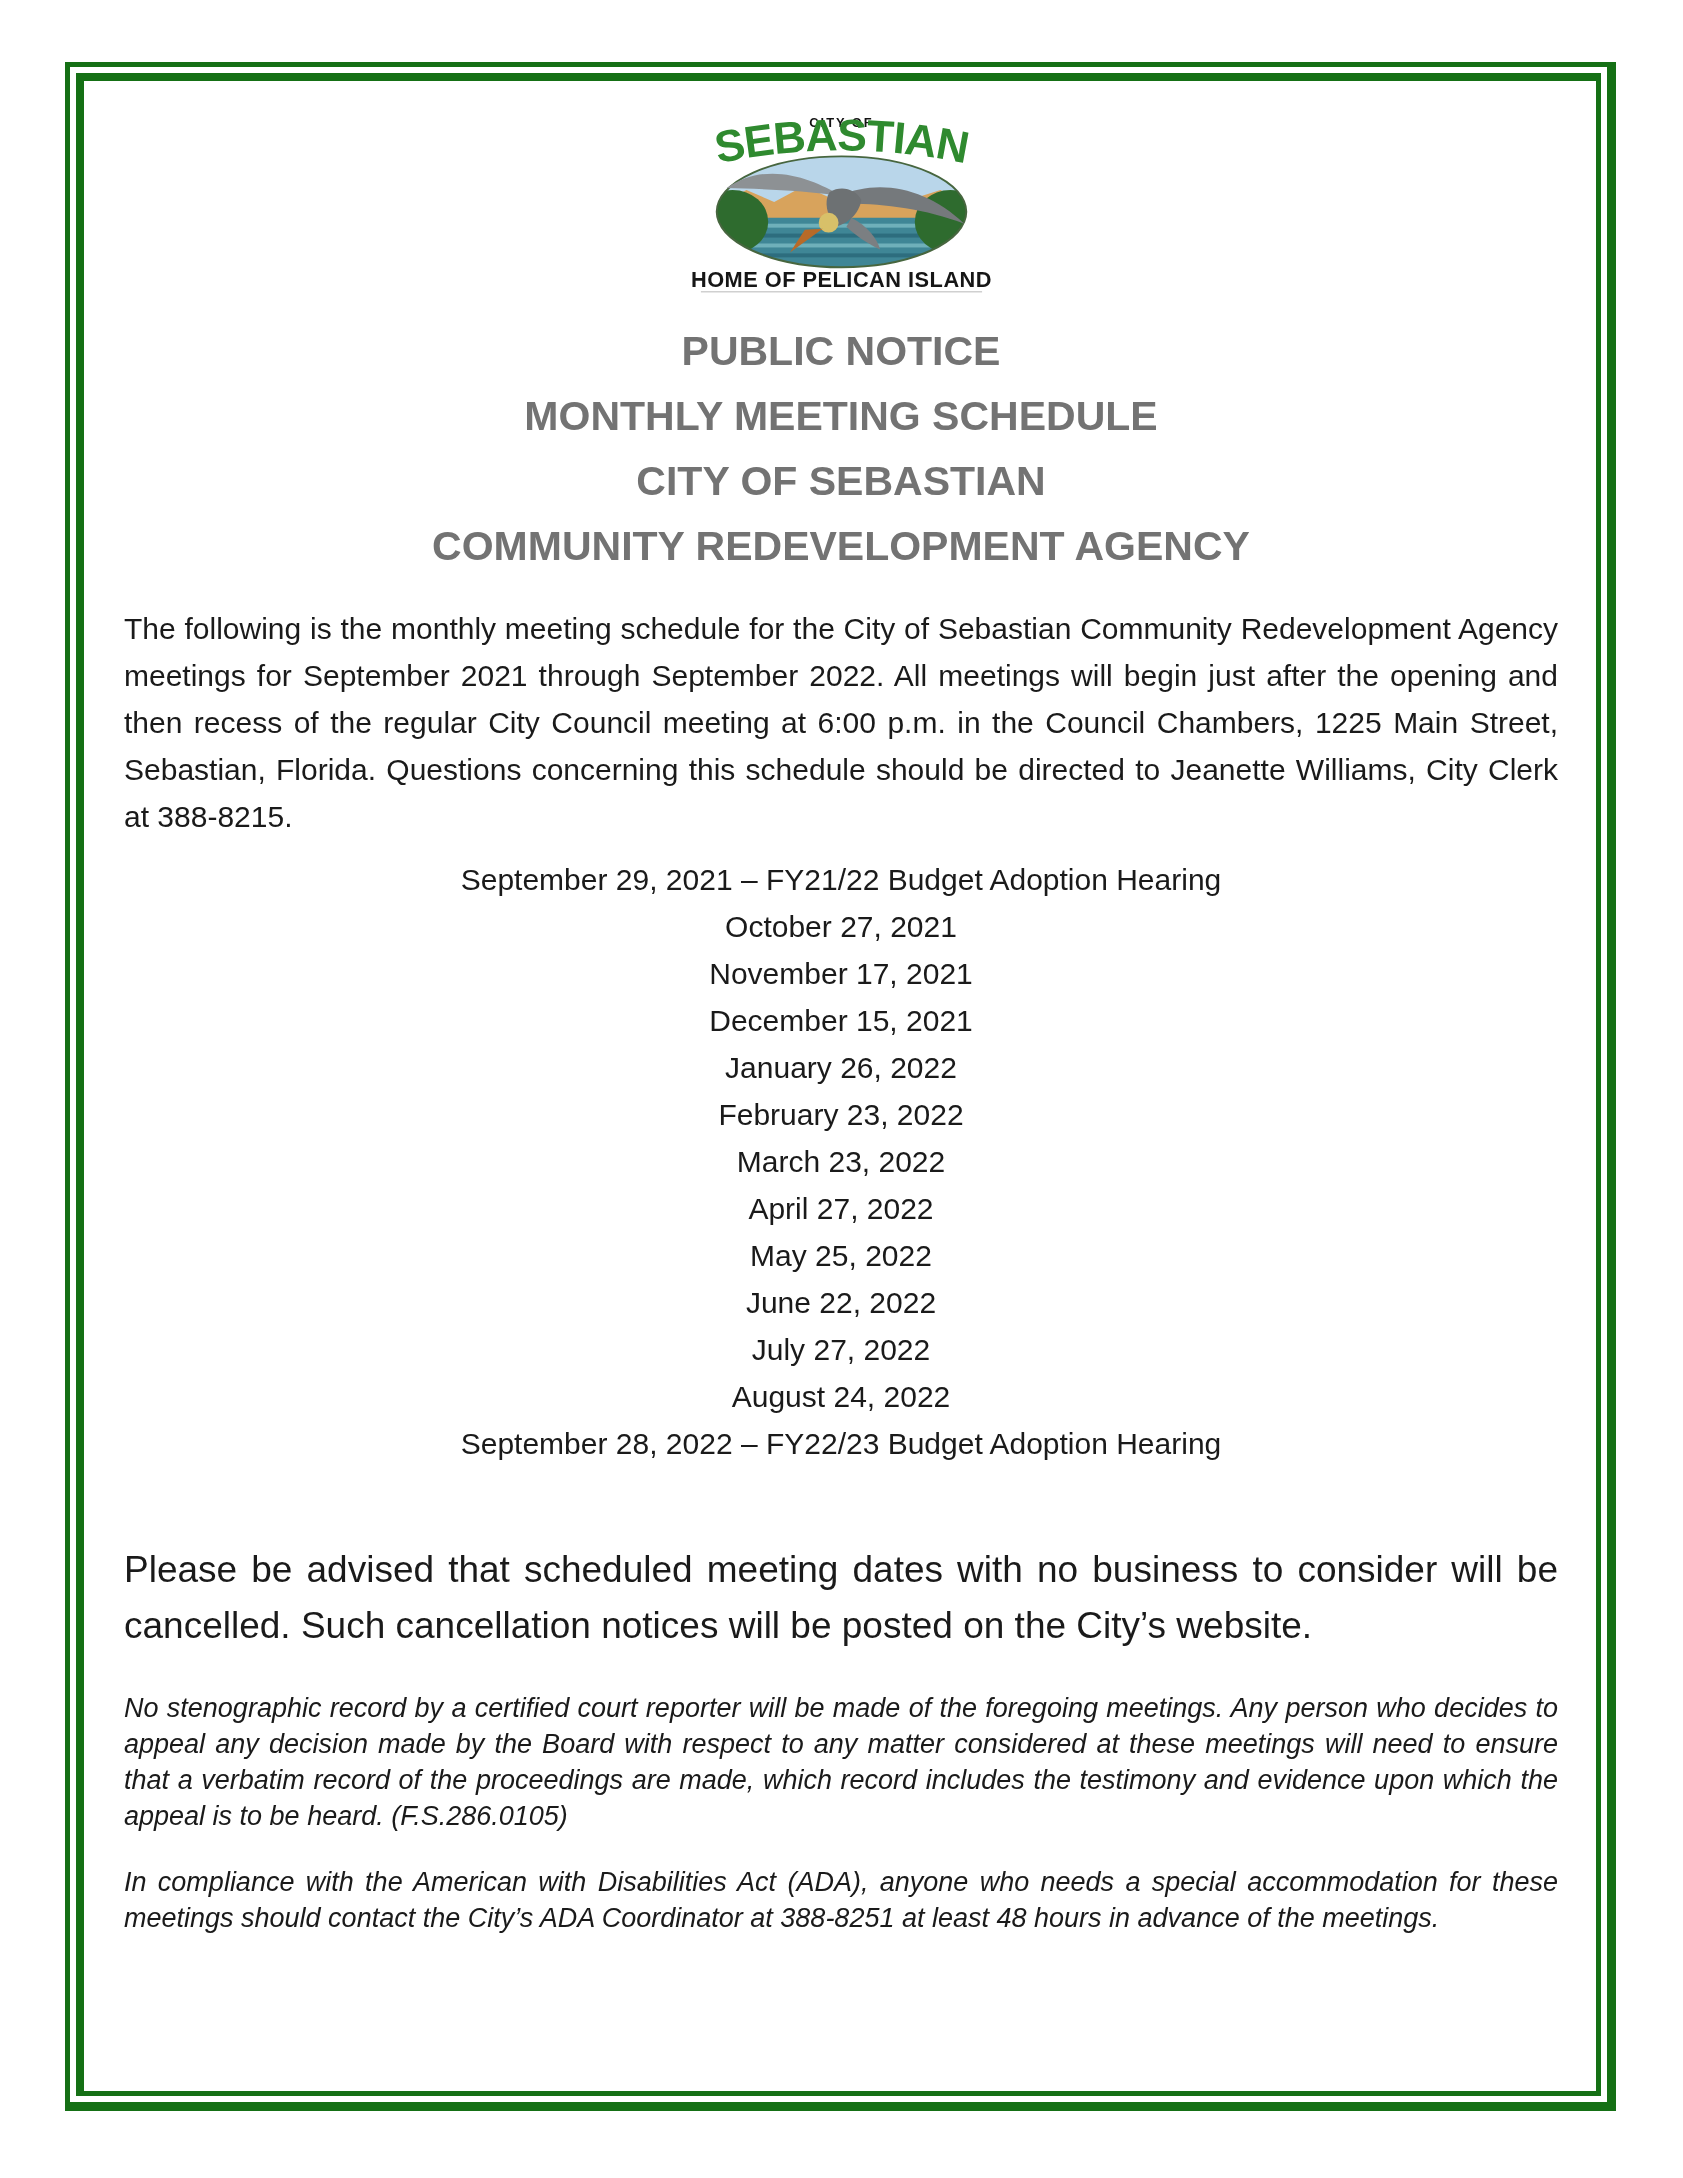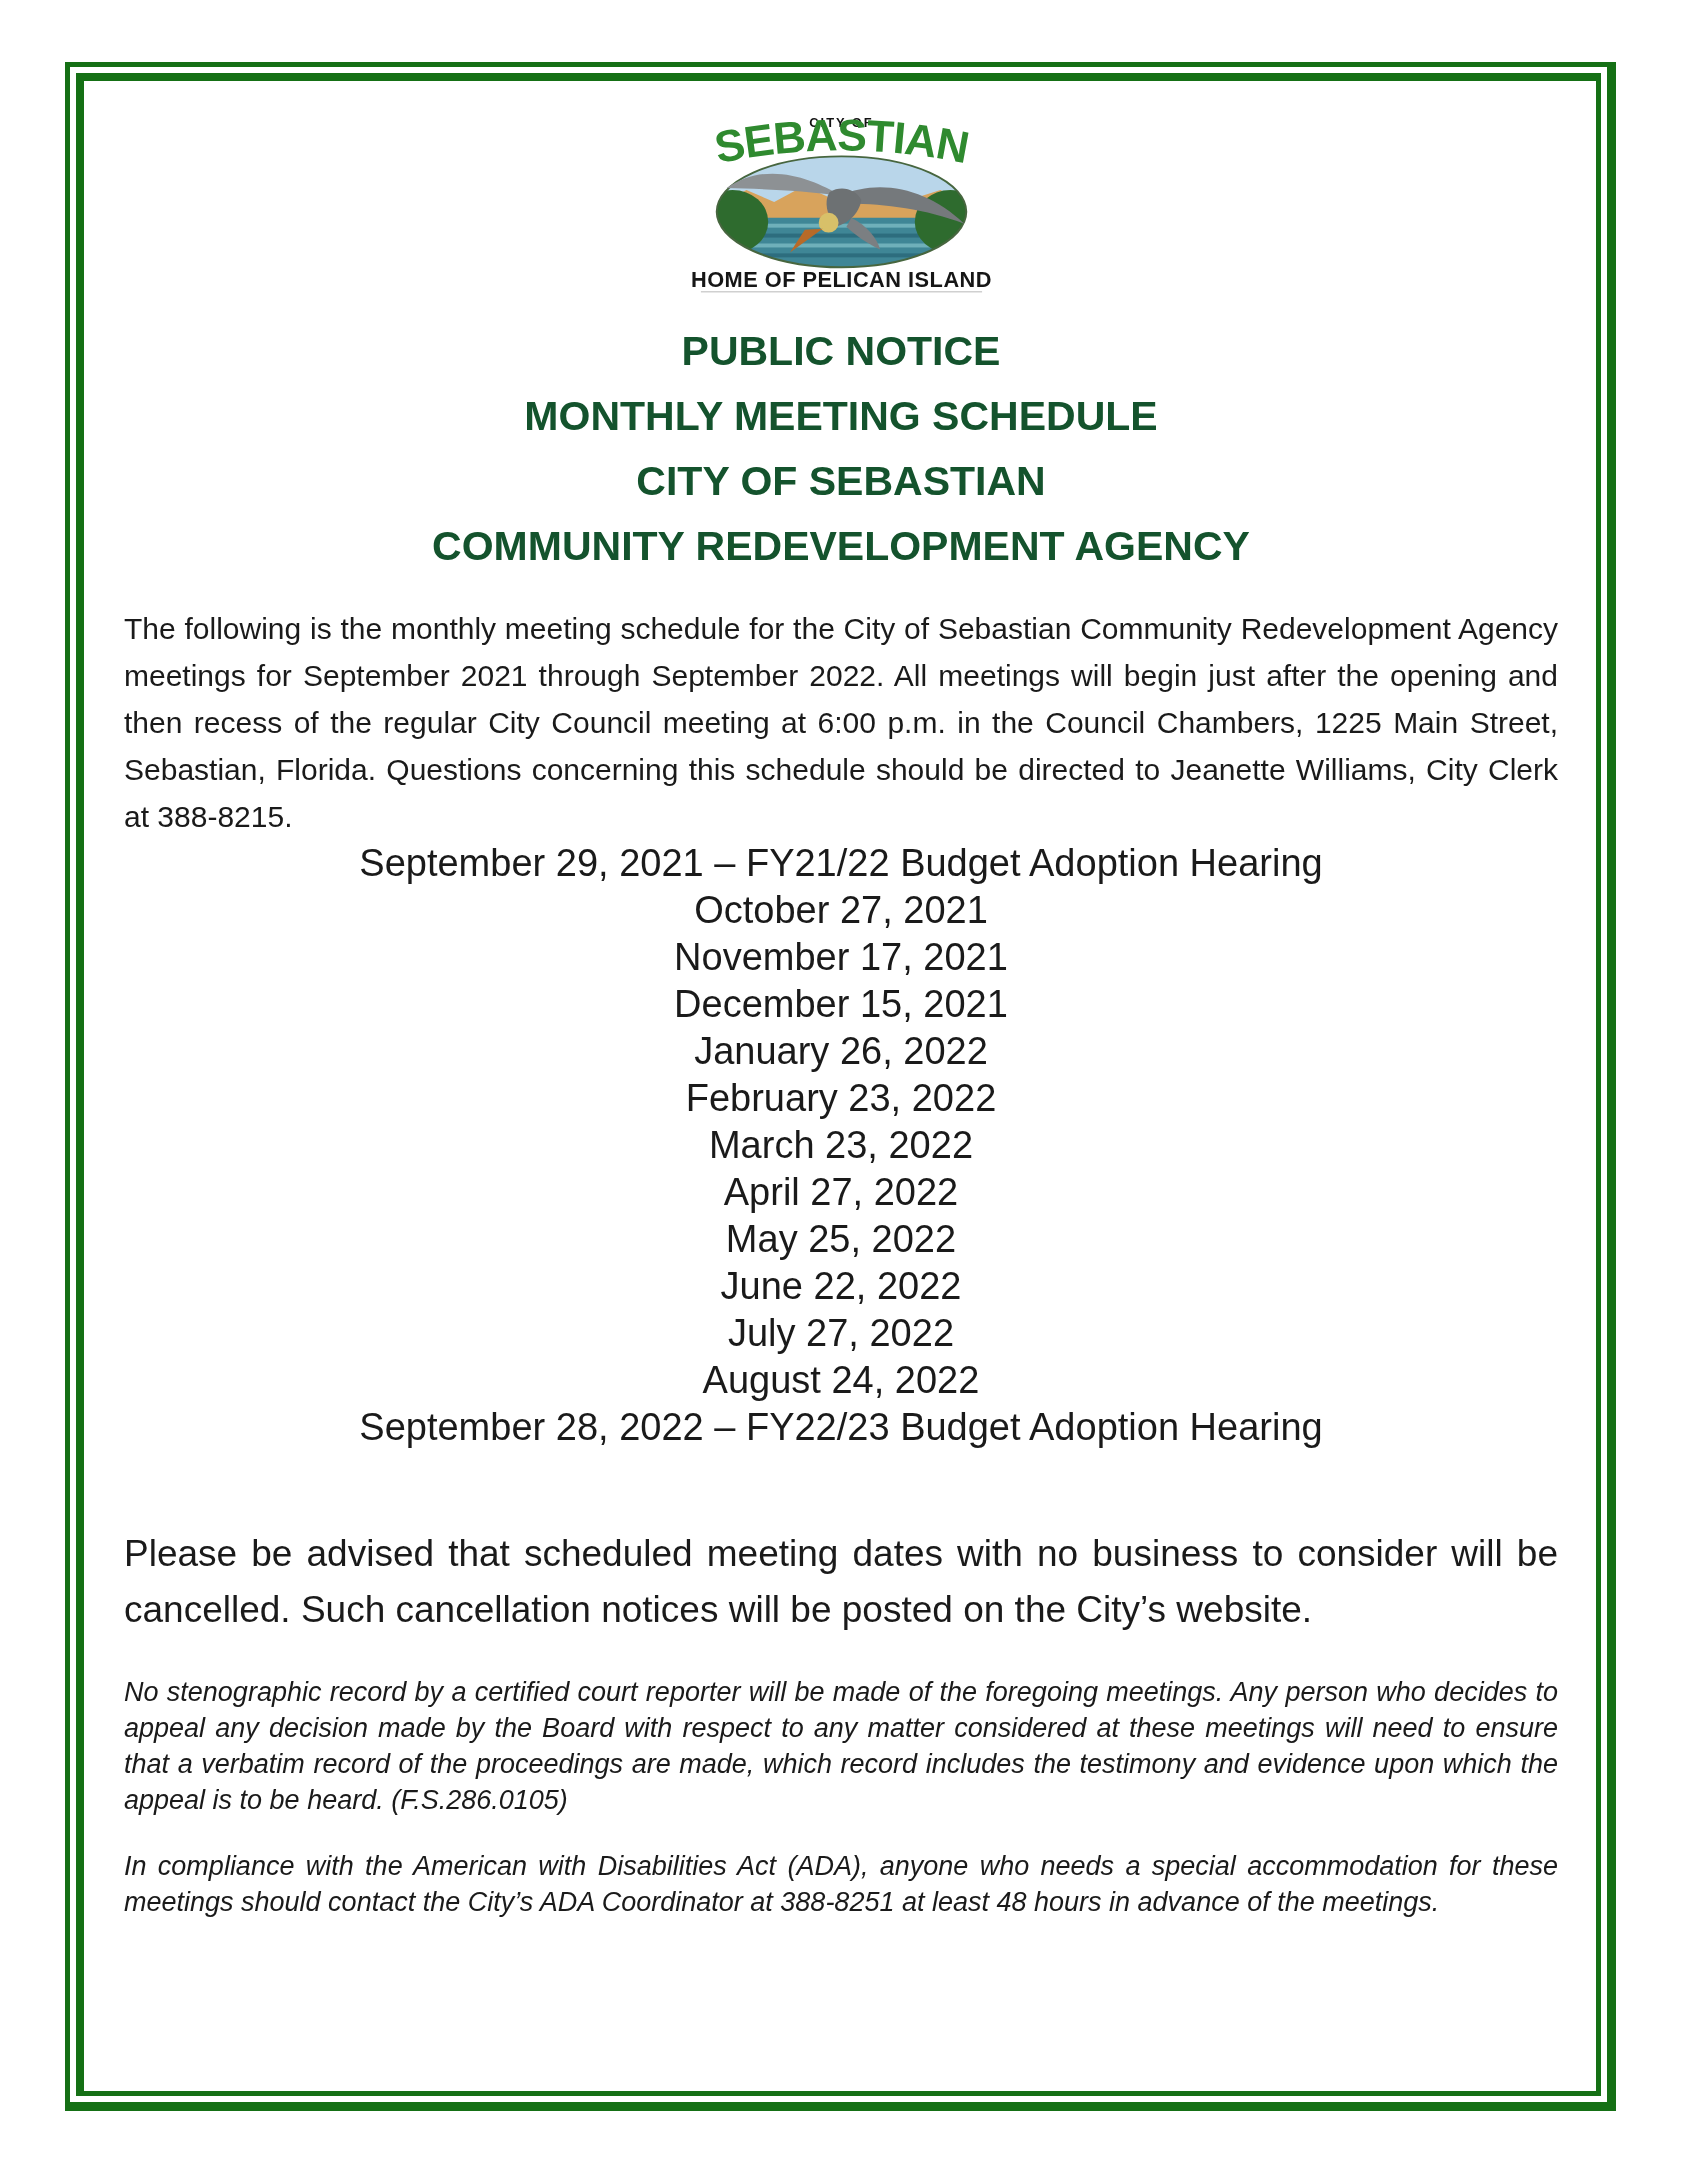--- a/index.html
+++ b/index.html
@@ -22,27 +22,27 @@
     position:absolute;left:0;top:0;right:0;bottom:0;
     padding:6px 38px 0 40px;overflow:hidden;
   }
   .logo{width:317px;margin:6px auto 0 auto;}
   .logo svg{display:block;}
   .logo-cityof{font-family:"Liberation Sans",sans-serif;font-weight:bold;font-size:13px;letter-spacing:2px;fill:#131313;}
   .logo-name{font-family:"Liberation Sans",sans-serif;font-weight:bold;font-size:45px;letter-spacing:-1px;fill:#2f8a2f;}
   .logo-tagline{font-family:"Liberation Sans",sans-serif;font-weight:bold;font-size:22px;letter-spacing:.5px;fill:#161616;}
   .headings{margin-top:26px;text-align:center;}
   .heading-line{
-    font-size:41px;font-weight:bold;color:#14532d;line-height:65px;
+    font-size:41px;font-weight:bold;color:#737373;line-height:65px;
   }
   .intro{
     font-size:30px;line-height:47px;text-align:justify;margin:26px 0 0 0;
   }
   .dates{
-    text-align:center;font-size:38px;line-height:47px;margin:0;
+    text-align:center;font-size:30px;line-height:47px;margin:16px;
   }
   .cancel{
     font-size:37px;line-height:56px;text-align:justify;margin:75px 0 0 0;
   }
   .legal{
     font-size:27px;line-height:36px;text-align:justify;font-style:italic;margin:36px 0 0 0;
   }
   .legal + .legal{margin-top:30px;}
 </style>
 </head>

